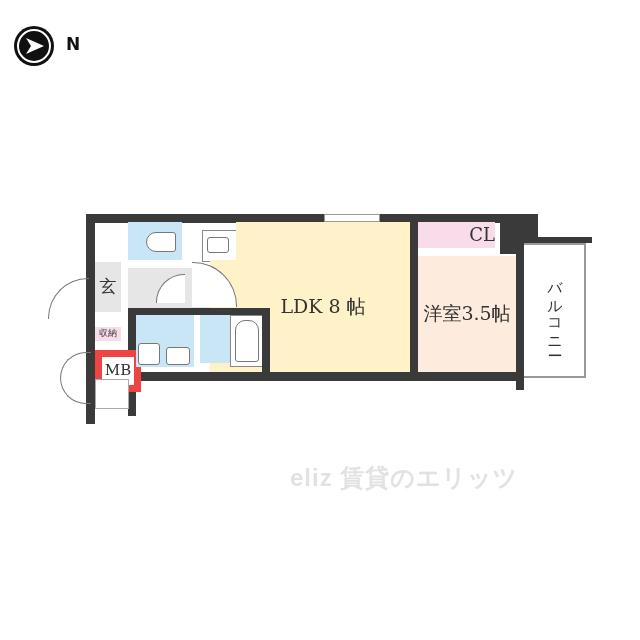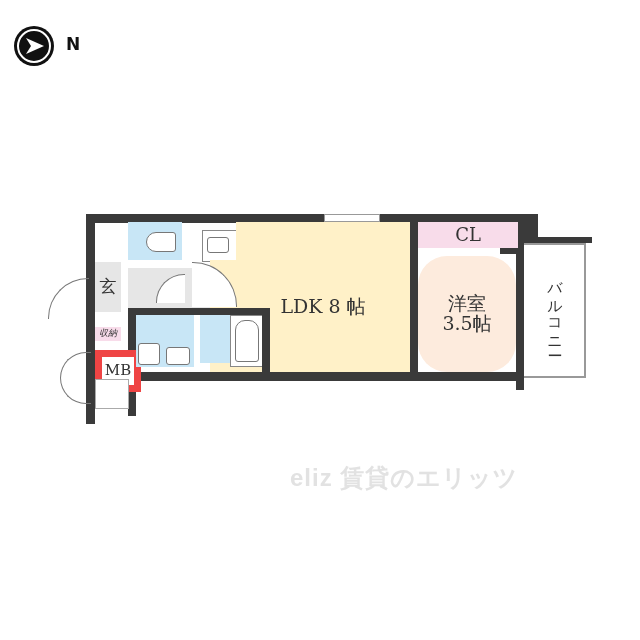--- a/index.html
+++ b/index.html
@@ -63,21 +63,21 @@
 <div class="room grey" style="left:128px;top:268px;width:82px;height:40px;">
   <div class="door-arc" style="left:28px;top:6px;width:28px;height:28px;border-radius:28px 0 0 0;border-right:none;border-bottom:none;background:#fff;"></div>
 </div>
 <div class="door-arc" style="left:192px;top:262px;width:44px;height:44px;border-radius:0 44px 0 0;border-left:none;border-bottom:none;background:#fff;"></div>
 
 <div class="room grey" style="left:95px;top:262px;width:26px;height:50px;font-size:17px;">
   <span>玄</span>
 </div>
 <div class="door-arc" style="left:48px;top:278px;width:40px;height:40px;border-radius:40px 0 0 0;border-right:none;border-bottom:none;"></div>
 
-<div class="room" style="left:95px;top:327px;width:26px;height:14px;background:#f8dcea;font-size:9px;font-style:italic;">
+<div class="room" style="left:95px;top:327px;width:26px;height:14px;background:#f8dcea;font-size:9px;">
   <span>収納</span>
 </div>
 
 <div class="room" style="left:95px;top:350px;width:32px;height:28px;background:#fff;border:7px solid #ef4444;font-size:15px;">
   <span>MB</span>
 </div>
 <div class="abs" style="left:95px;top:379px;width:32px;height:28px;border:1px solid #aaa;background:#fff;"></div>
 <div class="door-arc" style="left:60px;top:352px;width:30px;height:50px;border-radius:30px 0 0 30px;border-right:none;"></div>
 
 <div class="room blue" style="left:136px;top:315px;width:58px;height:52px;">
@@ -85,25 +85,25 @@
   <div class="fixture" style="left:30px;top:32px;width:22px;height:16px;"></div>
 </div>
 
 <div class="room blue" style="left:200px;top:315px;width:30px;height:48px;"></div>
 <div class="room" style="left:230px;top:315px;width:32px;height:50px;background:#fff;border:1px solid #888;">
   <div class="fixture" style="left:4px;top:4px;width:22px;height:40px;border-radius:10px 10px 3px 3px;"></div>
 </div>
 <div class="wall" style="left:262px;top:308px;width:8px;height:70px;"></div>
 <div class="wall" style="left:128px;top:308px;width:142px;height:7px;"></div>
 
-<div class="room cl" style="left:418px;top:222px;width:100px;height:26px;">
+<div class="room cl" style="left:418px;top:222px;width:77px;height:26px;justify-content:flex-end;">
   <span>CL</span>
 </div>
 
-<div class="room yoshitsu" style="left:418px;top:256px;width:98px;height:116px;flex-direction:column;border-radius:29px;">
+<div class="room yoshitsu" style="left:418px;top:256px;width:98px;height:116px;flex-direction:row;">
   <span>洋室</span>
   <span>3.5帖</span>
 </div>
 
 <div class="room balcony" style="left:524px;top:243px;width:60px;height:131px;border-left:none;">
   <span>バルコニー</span>
 </div>
 
 <div class="abs watermark">eliz 賃貸のエリッツ</div>
 

